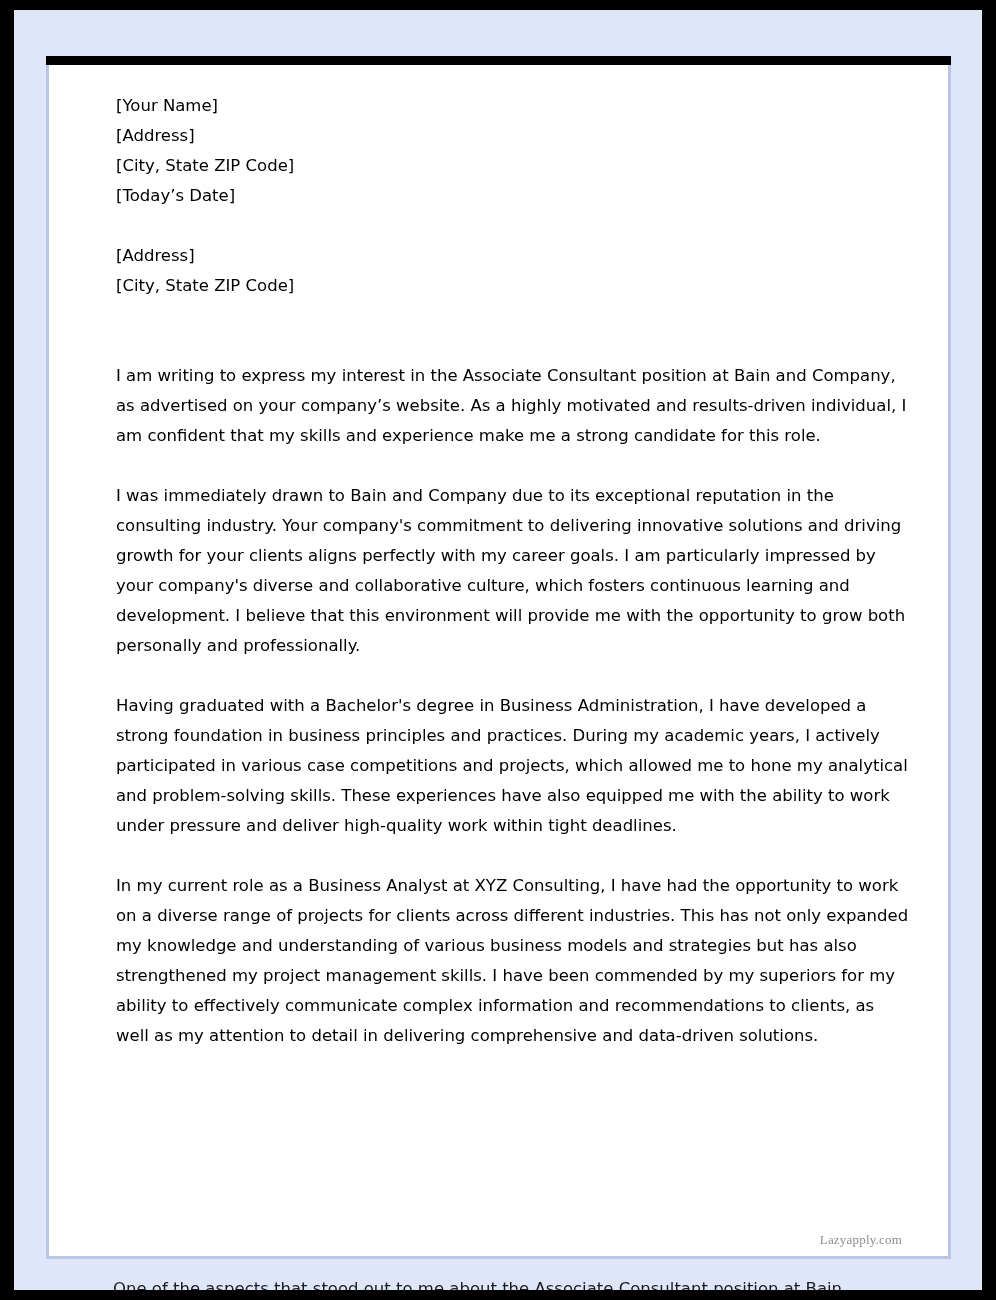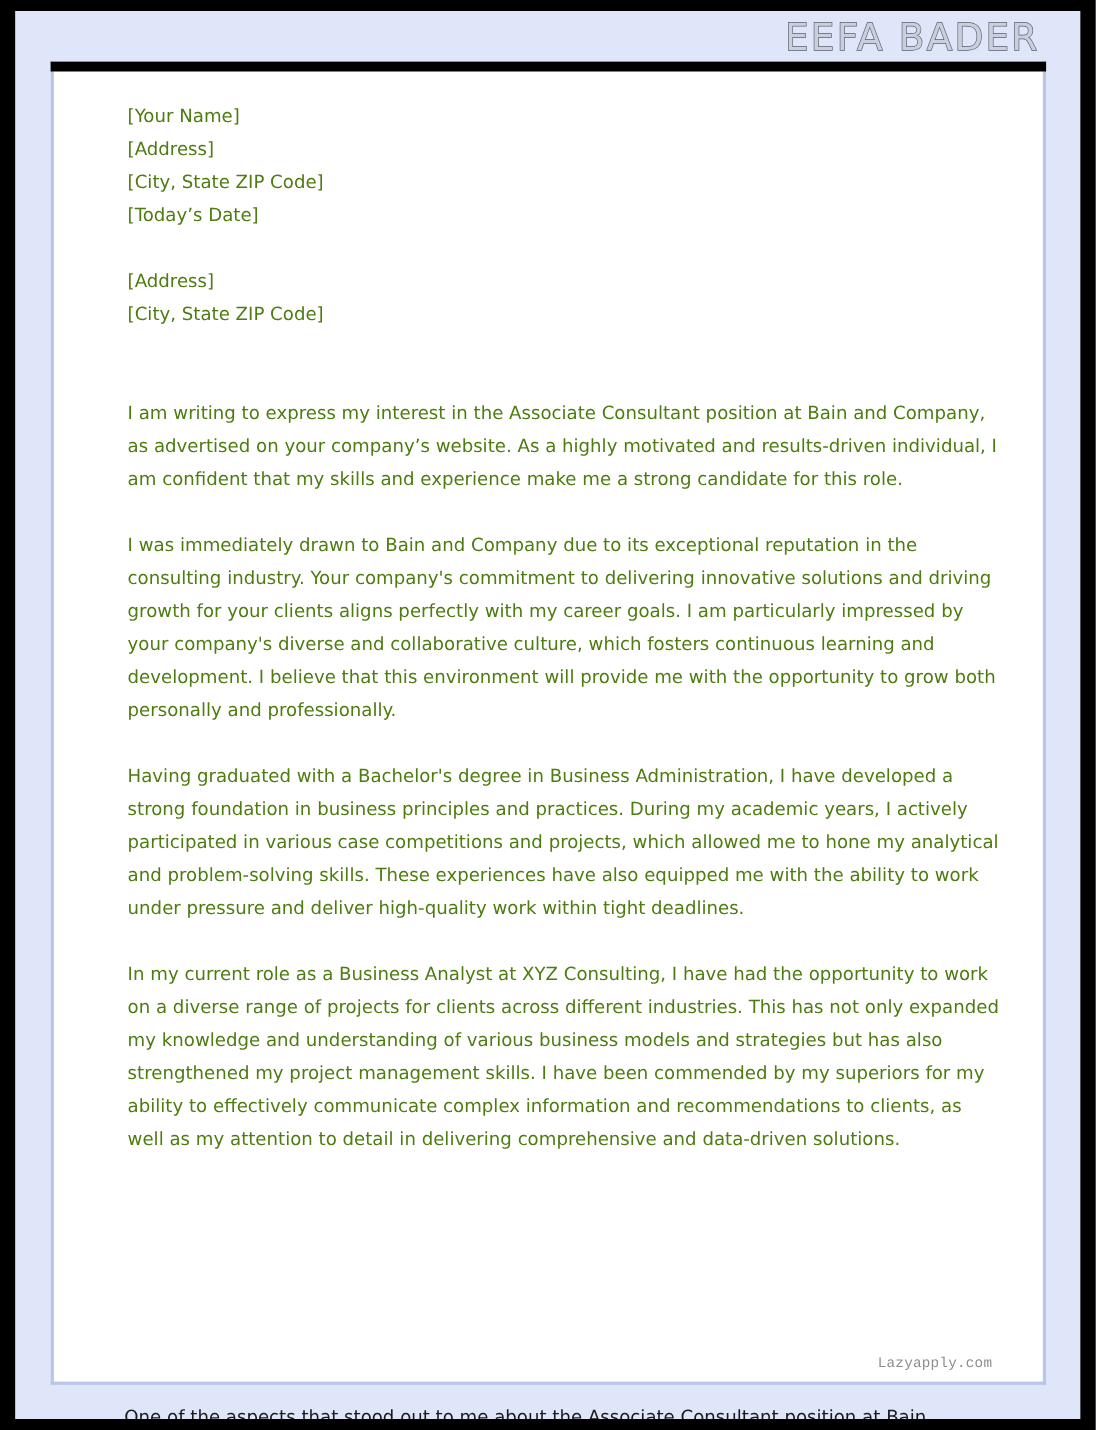--- a/index.html
+++ b/index.html
@@ -81,21 +81,21 @@
     position: relative;
     padding: 26px 46px 0 67px;
     height: 1191px;
     box-sizing: border-box;
   }
 
   .letter-text {
     font-family: "DejaVu Sans", sans-serif;
     font-size: 16.5px;
     line-height: 30px;
-    color: #4d7c0f;
+    color: #000000;
     width: 796px;
   }
   .addr-line {
     display: block;
     white-space: nowrap;
   }
   .block-gap {
     height: 30px;
   }
   .para {
@@ -104,21 +104,21 @@
   }
   .para-gap {
     height: 30px;
   }
 
   
   .watermark {
     position: absolute;
     right: 46px;
     bottom: 8px;
-    font-family: Liberation Mono, monospace;
+    font-family: Liberation Serif, serif;
     font-size: 13px;
     line-height: 16px;
     color: #8d8d8d;
     letter-spacing: 0.2px;
   }
 
   
   .page-next {
     position: absolute;
     left: 32px;
@@ -136,23 +136,20 @@
     color: #1b1b1b;
     white-space: nowrap;
   }
 </style>
 </head>
 <body>
 
 <div class="viewer-frame">
   <div class="viewer-canvas">
 
-    <div class="doc-header">
-      <span class="doc-header-name">EEFA BADER</span>
-    </div>
 
     <div class="page">
       <div class="page-topbar"></div>
 
       <div class="page-inner">
 
         <div class="letter-text">
           <span class="addr-line">[Your Name]</span>
           <span class="addr-line">[Address]</span>
           <span class="addr-line">[City, State ZIP Code]</span>

